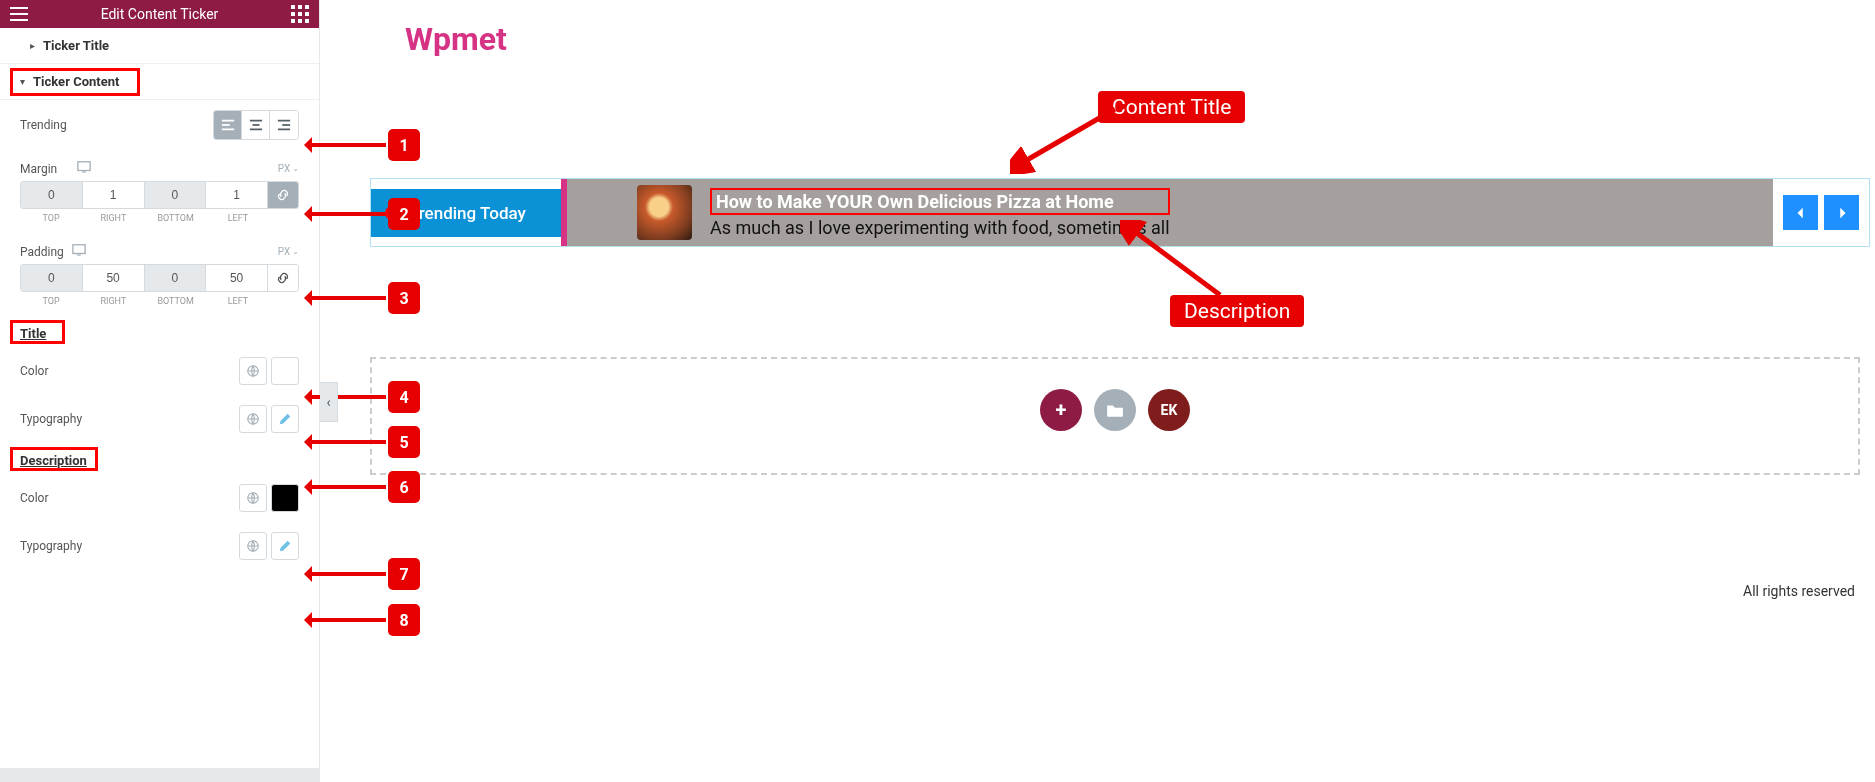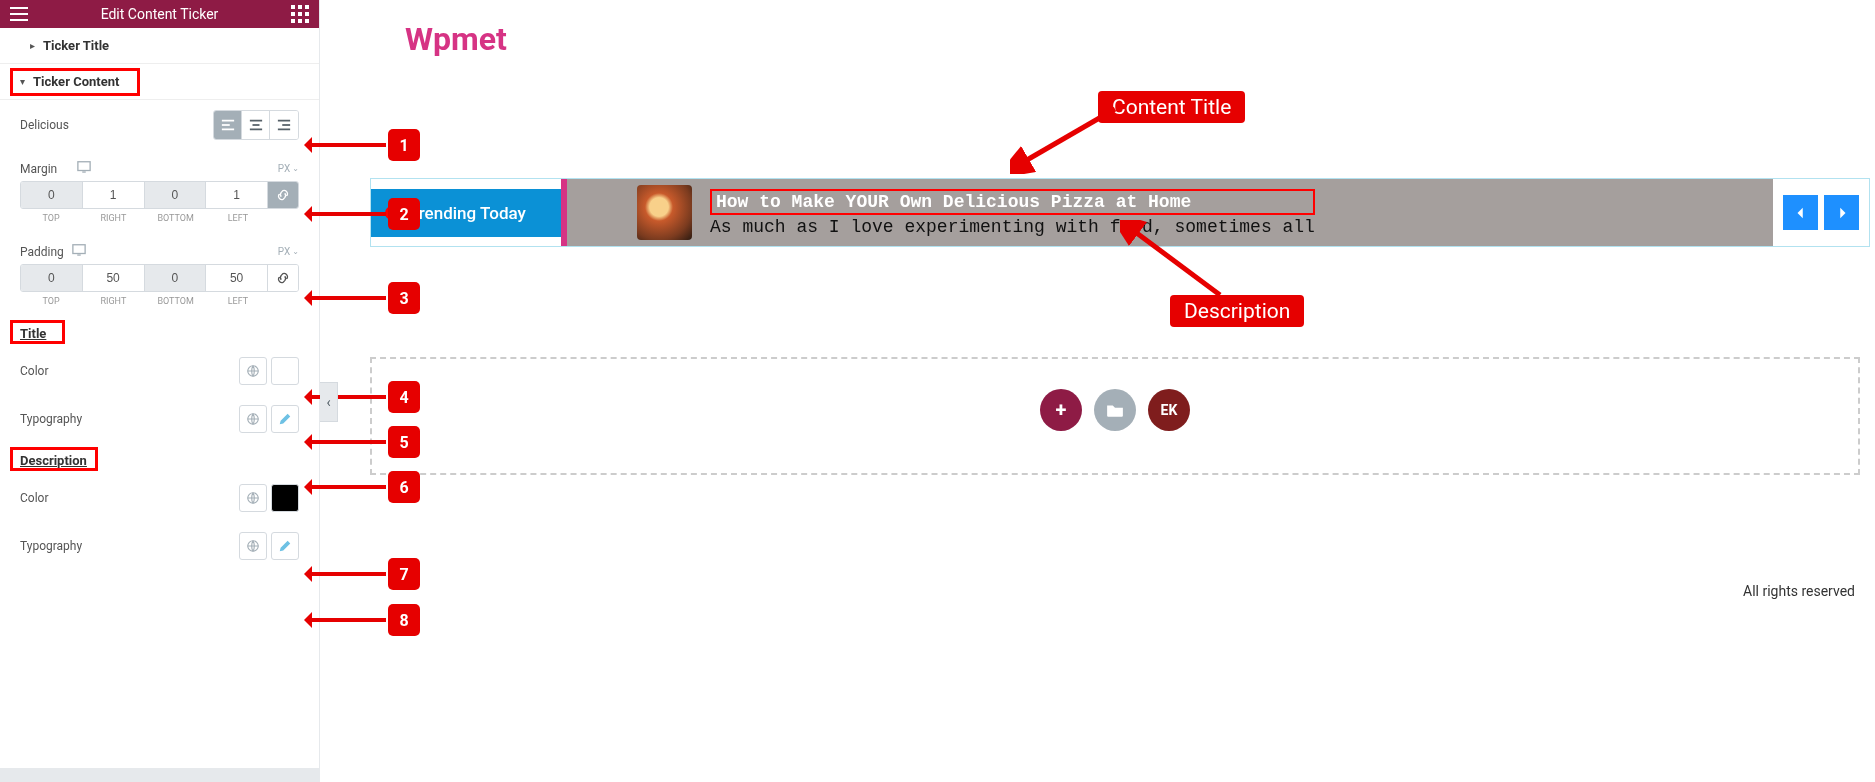--- a/index.html
+++ b/index.html
@@ -69,21 +69,21 @@
 
 .main { flex: 1; position: relative; padding: 10px 0 0 50px; }
 .brand { font-size: 32px; font-weight: bold; color: #d63384; margin-top: 10px; margin-left: 35px; }
 
 .ticker-wrap { margin-top: 120px; display: flex; align-items: center; max-width: 1500px; position: relative; border: 1px solid #b2e2f0; }
 .ticker-label { background: #0b91d6; color: #fff; padding: 14px 14px; display: flex; align-items: center; gap: 10px; font-size: 17px; font-weight: 500; min-width: 190px; position: relative; }
 .ticker-label .dot { width: 14px; height: 14px; background: #f00; border-radius: 50%; display: inline-block; }
 .ticker-accent { width: 6px; background: #d63384; align-self: stretch; }
 .ticker-body { flex: 1; background: #a59f9d; display: flex; align-items: center; padding: 6px 0 6px 70px; gap: 18px; }
 .ticker-thumb { width: 55px; height: 55px; background: radial-gradient(circle at 40% 40%, #f8d08a 20%, #c85a2b 30%, #7b3b1f 70%, #2b1a11 100%); border-radius: 4px; }
-.ticker-text { display: flex; flex-direction: column; gap: 2px; font-family: Liberation Mono, monospace; }
+.ticker-text { display: flex; flex-direction: column; gap: 2px; }
 .ticker-title { color: #fff; font-weight: bold; font-size: 18px; display: inline-block; padding: 1px 4px; border: 2px solid red; }
 .ticker-desc { color: #111; font-size: 18px; }
 .ticker-nav { display: flex; gap: 6px; padding: 0 10px; background: #fff; align-self: stretch; align-items: center; }
 .nav-arrow { width: 35px; height: 35px; background: #1e90ff; display: flex; align-items: center; justify-content: center; cursor: pointer; }
 .nav-arrow svg { width: 14px; height: 14px; fill: #fff; }
 
 .dropzone { margin-top: 110px; max-width: 1490px; border: 2px dashed #ccc; padding: 30px; text-align: center; }
 .dz-buttons { display: flex; justify-content: center; gap: 12px; margin-bottom: 12px; }
 .dz-btn { width: 42px; height: 42px; border-radius: 50%; display: flex; align-items: center; justify-content: center; cursor: pointer; color: #fff; font-weight: bold; font-size: 20px; }
 .dz-add { background: #8e1b45; }
@@ -136,21 +136,21 @@
         <span class="label">Ticker Title</span>
       </div>
 
       <div class="section-row" style="position:relative">
         <span class="caret">▾</span>
         <span class="label">Ticker Content</span>
         <div class="redbox" style="left:10px;top:4px;width:130px;height:28px"></div>
       </div>
 
       <div class="control-row">
-        <div class="control-label">Delicious</div>
+        <div class="control-label">Trending</div>
         <div class="align-group">
           <div class="align-btn active">
               <svg viewBox="0 0 16 16">
                 <rect x="1" y="2" width="14" height="2"></rect>
                 <rect x="1" y="7" width="9" height="2"></rect>
                 <rect x="1" y="12" width="14" height="2"></rect>
               </svg>
             </div>
           <div class="align-btn">
               <svg viewBox="0 0 16 16">

